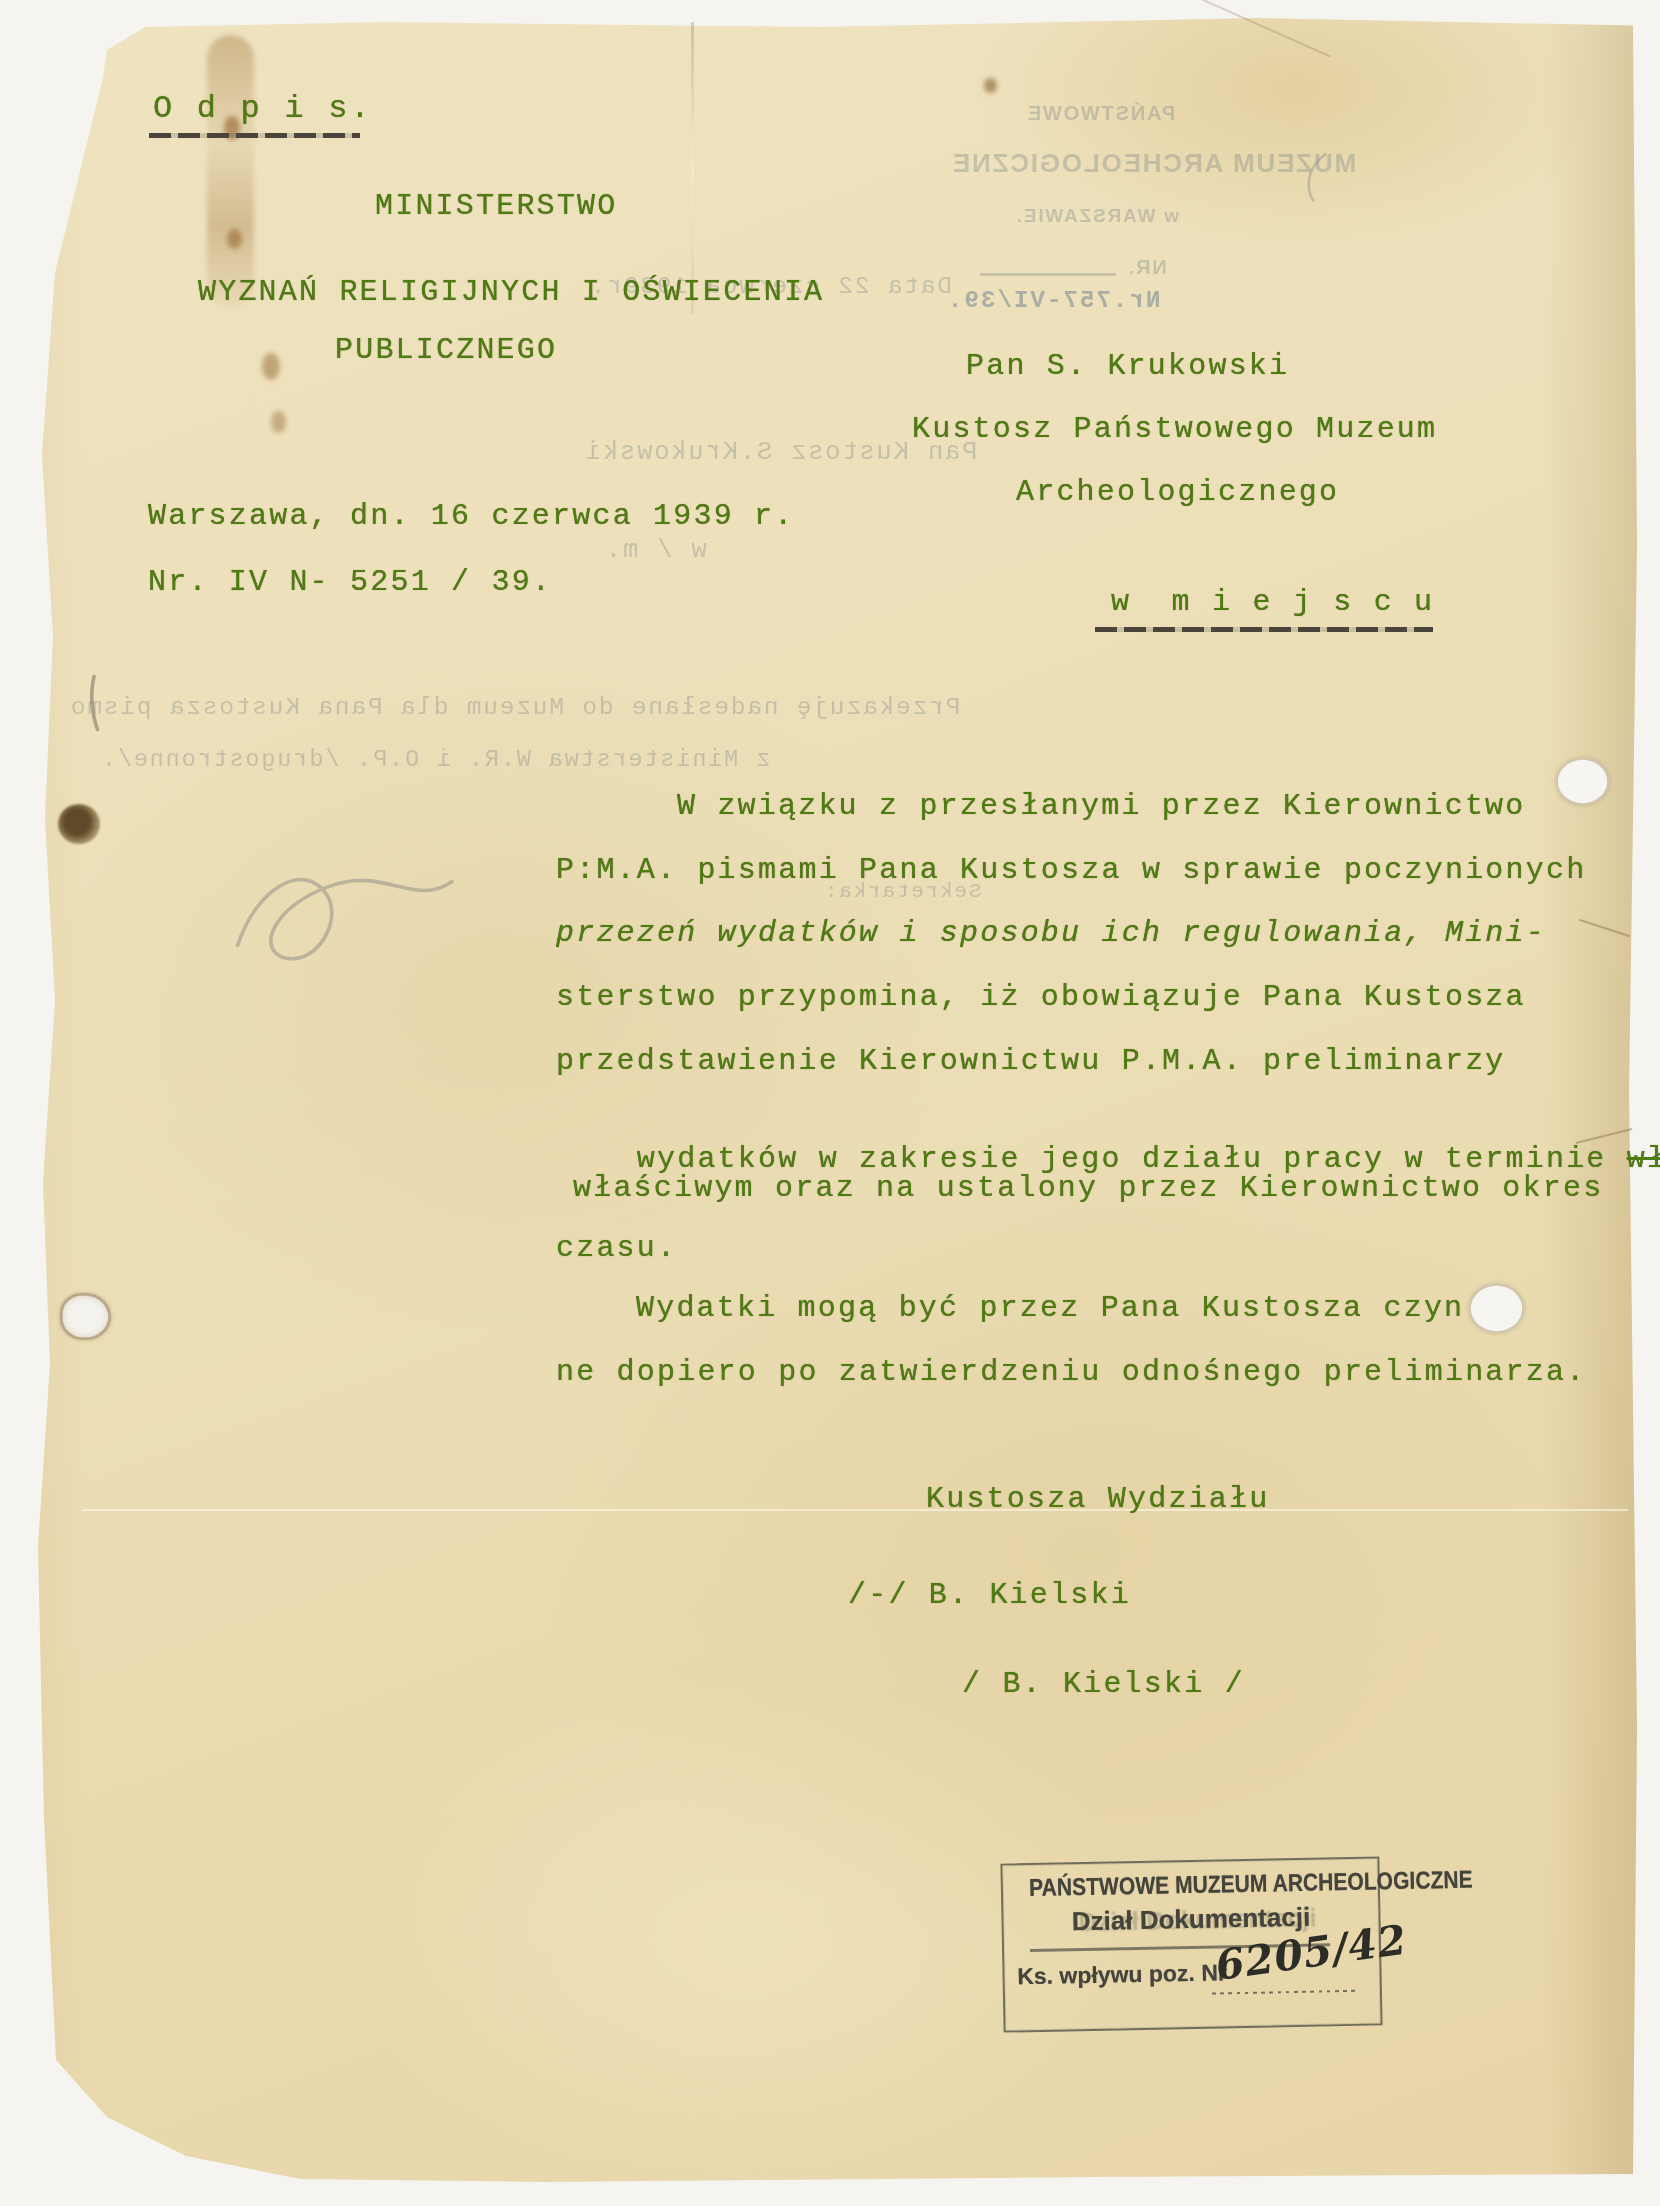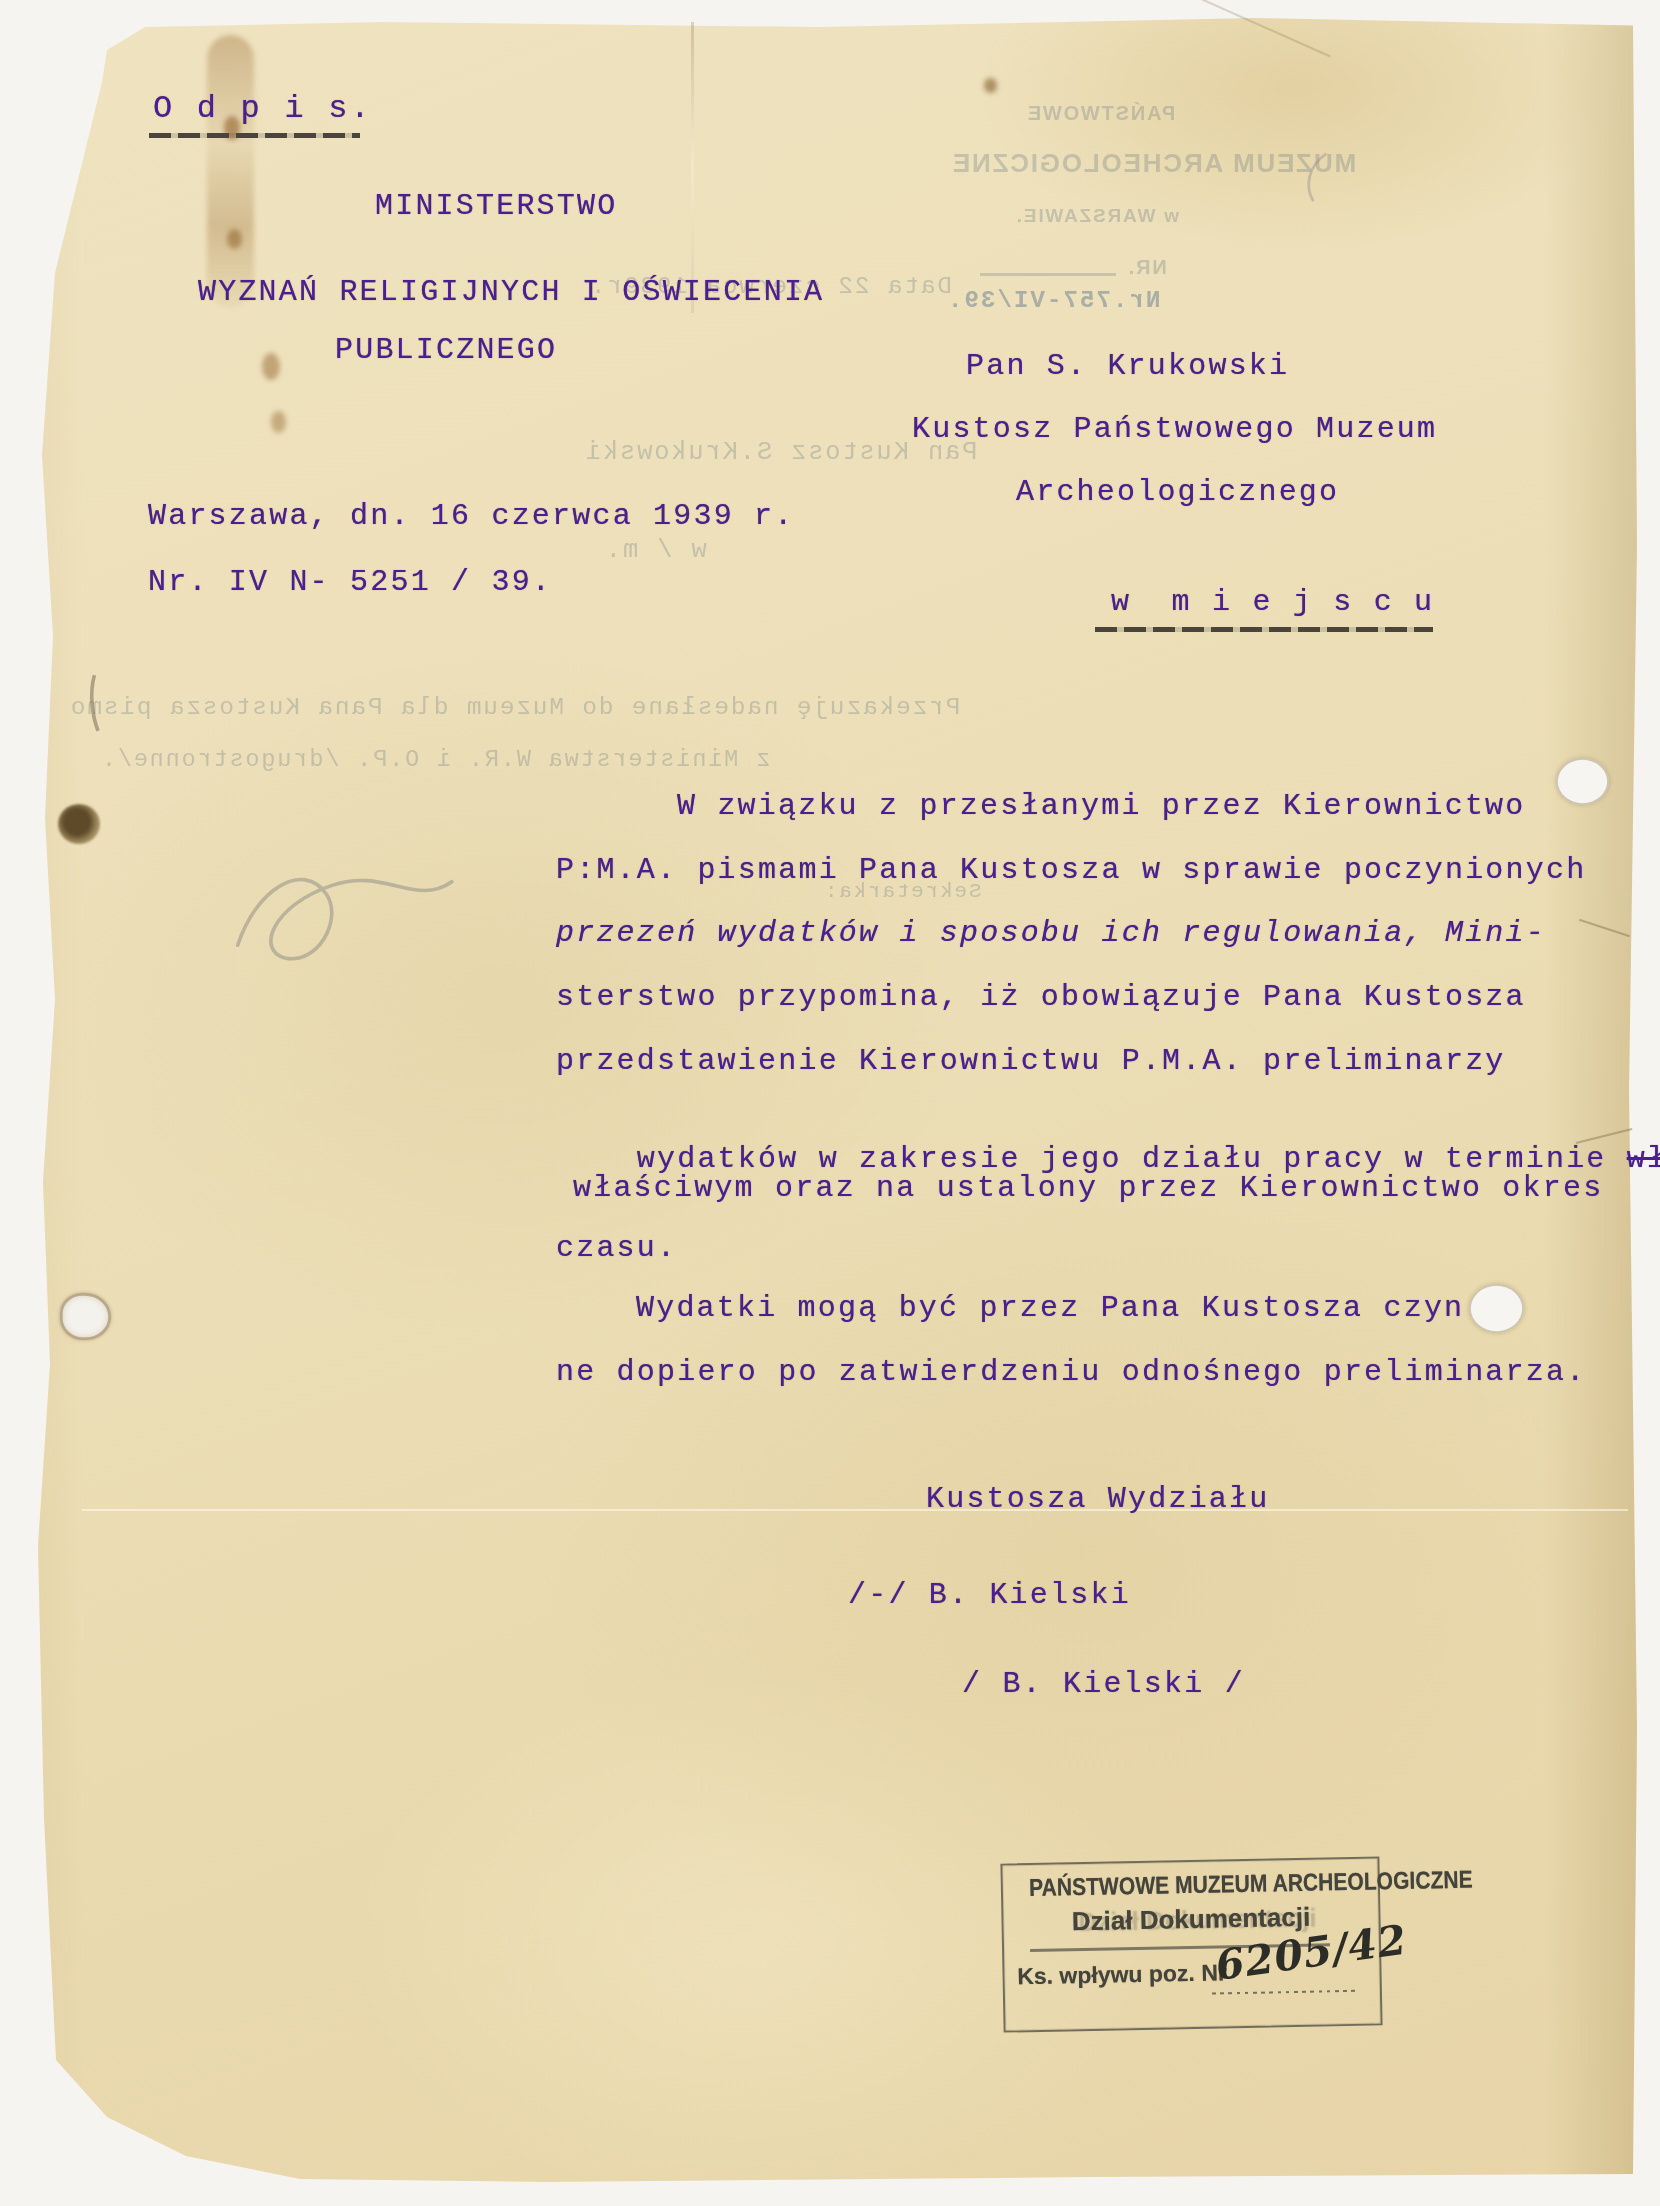--- a/index.html
+++ b/index.html
@@ -16,21 +16,21 @@
       radial-gradient(ellipse 636px 455px at 30% 45%, rgba(190,160,95,0.13), transparent 75%),
       radial-gradient(ellipse 727px 545px at 65% 70%, rgba(196,168,100,0.12), transparent 75%),
       radial-gradient(ellipse 545px 364px at 45% 88%, rgba(255,250,225,0.25), transparent 75%),
       linear-gradient(to right, rgba(160,130,70,0.12), rgba(0,0,0,0) 5%, rgba(0,0,0,0) 93%, rgba(148,118,58,0.28)),
       linear-gradient(160deg,#efe3c0,#ecdfb8 40%,#e9d9ae 72%,#e7d5a8);
     box-shadow:0 0 20px rgba(90,75,40,0.25);}
   
   .stain{position:absolute;border-radius:50%;filter:blur(2.7px);}
   .crease{position:absolute;pointer-events:none;}
   
-  .tw{position:absolute;color:#4c1d95;font-size:30px;line-height:1.15;letter-spacing:2.2px;
+  .tw{position:absolute;color:#4d7c0f;font-size:30px;line-height:1.15;letter-spacing:2.2px;
       white-space:pre;text-shadow:0 0 0.9px rgba(70,62,45,0.75);text-align:center;}
   .underl{position:absolute;height:4.5px;
       background:repeating-linear-gradient(90deg,#4a443a 0 22px,rgba(74,68,58,0.2) 22px 29px);}
   .strike{text-decoration:line-through;text-decoration-thickness:2.7px;}
   
   .ghost{position:absolute;transform:scaleX(-1);color:rgba(104,120,130,0.30);
       white-space:pre;filter:blur(0.6px);letter-spacing:1.8px;}
   .ghost.sans{font-family:"Liberation Sans","DejaVu Sans",sans-serif;font-weight:bold;}
   .ghost.strong{color:rgba(88,112,138,0.45);font-weight:bold;}
   

